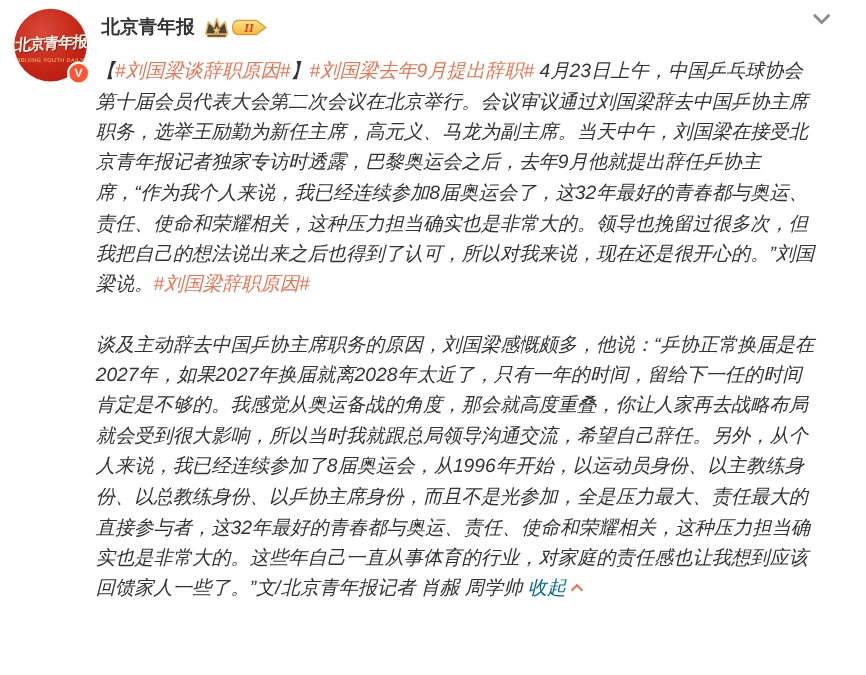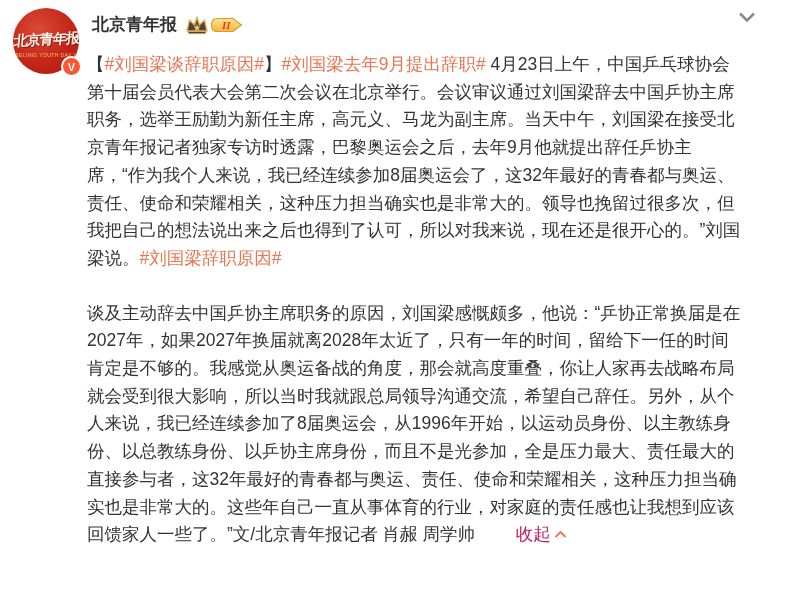--- a/index.html
+++ b/index.html
@@ -46,26 +46,27 @@
 
   .menu-chevron { position: absolute; top: 11px; right: 30px; cursor: pointer; line-height: 0; }
 
   
   .content {
     margin: 15px 0 0 74px;
     width: 657px;
     font-size: 17.5px;
     line-height: 27.7px;
     color: #333333;
+    font-style: italic;
   }
   .content p { margin: 0 0 27px 0; }
   .content p:last-child { margin-bottom: 0; }
   .hashtag { color: #eb7350; text-decoration: none; cursor: pointer; }
   .collapse-link {
-    color: #be185d; text-decoration: none; cursor: pointer; white-space: nowrap; margin-left: 36px;
+    color: #0369a1; text-decoration: none; cursor: pointer; white-space: nowrap;
   }
   .collapse-link svg { margin-left: 3px; vertical-align: 1px; }
 </style>
 </head>
 <body>
 
 <div class="post">
 
   <div class="avatar-wrap">
     <div class="avatar">

